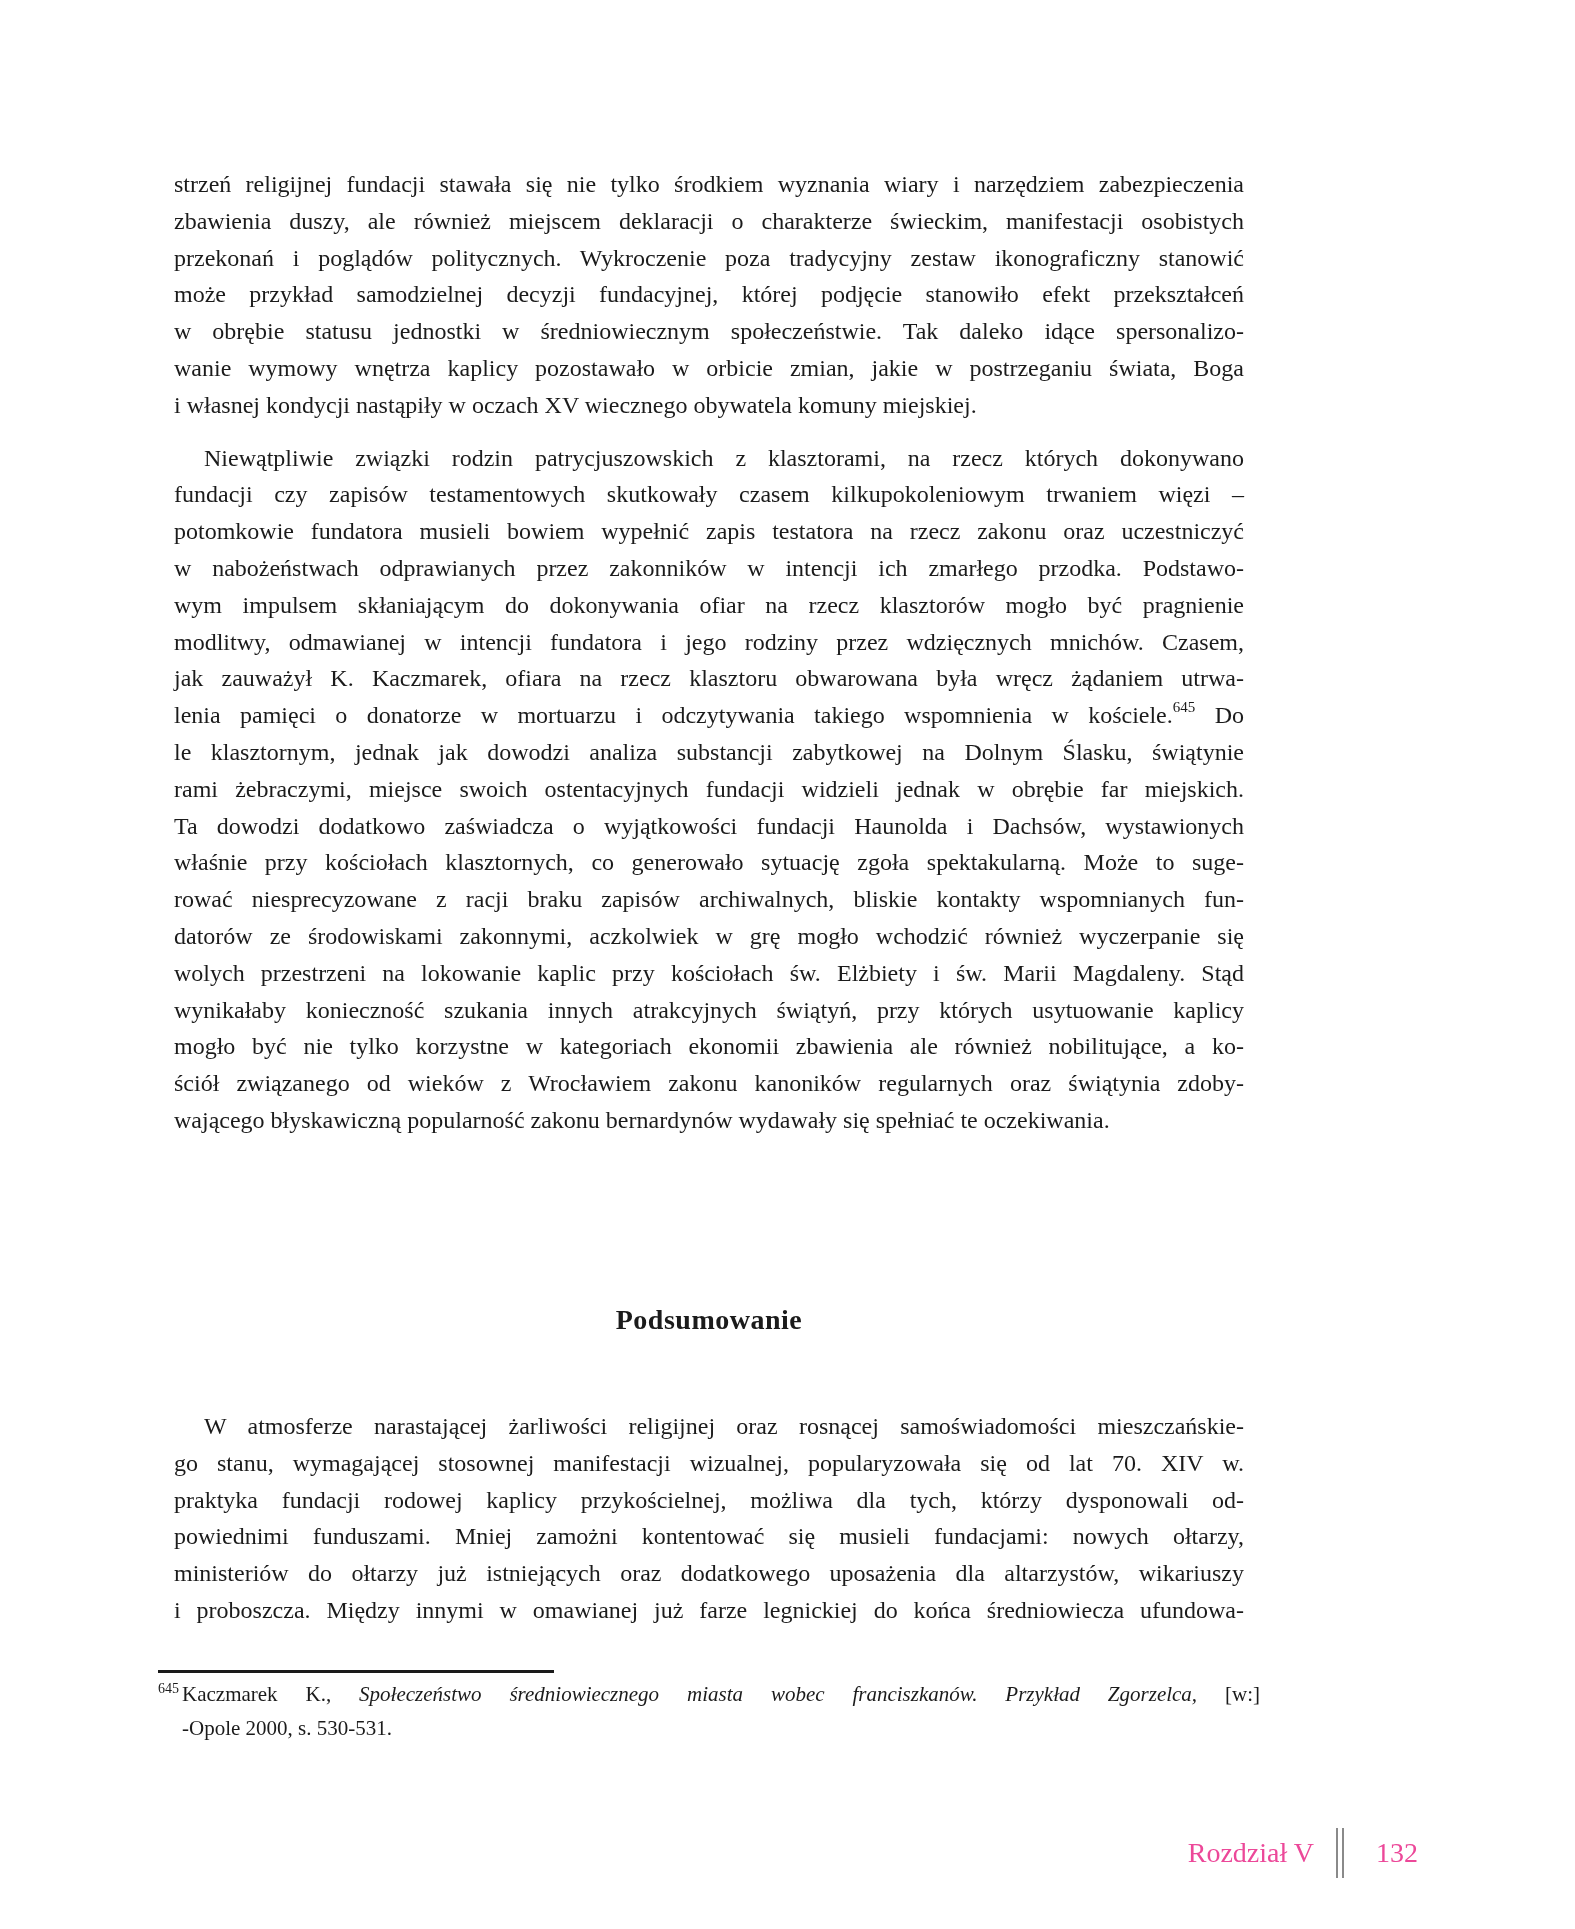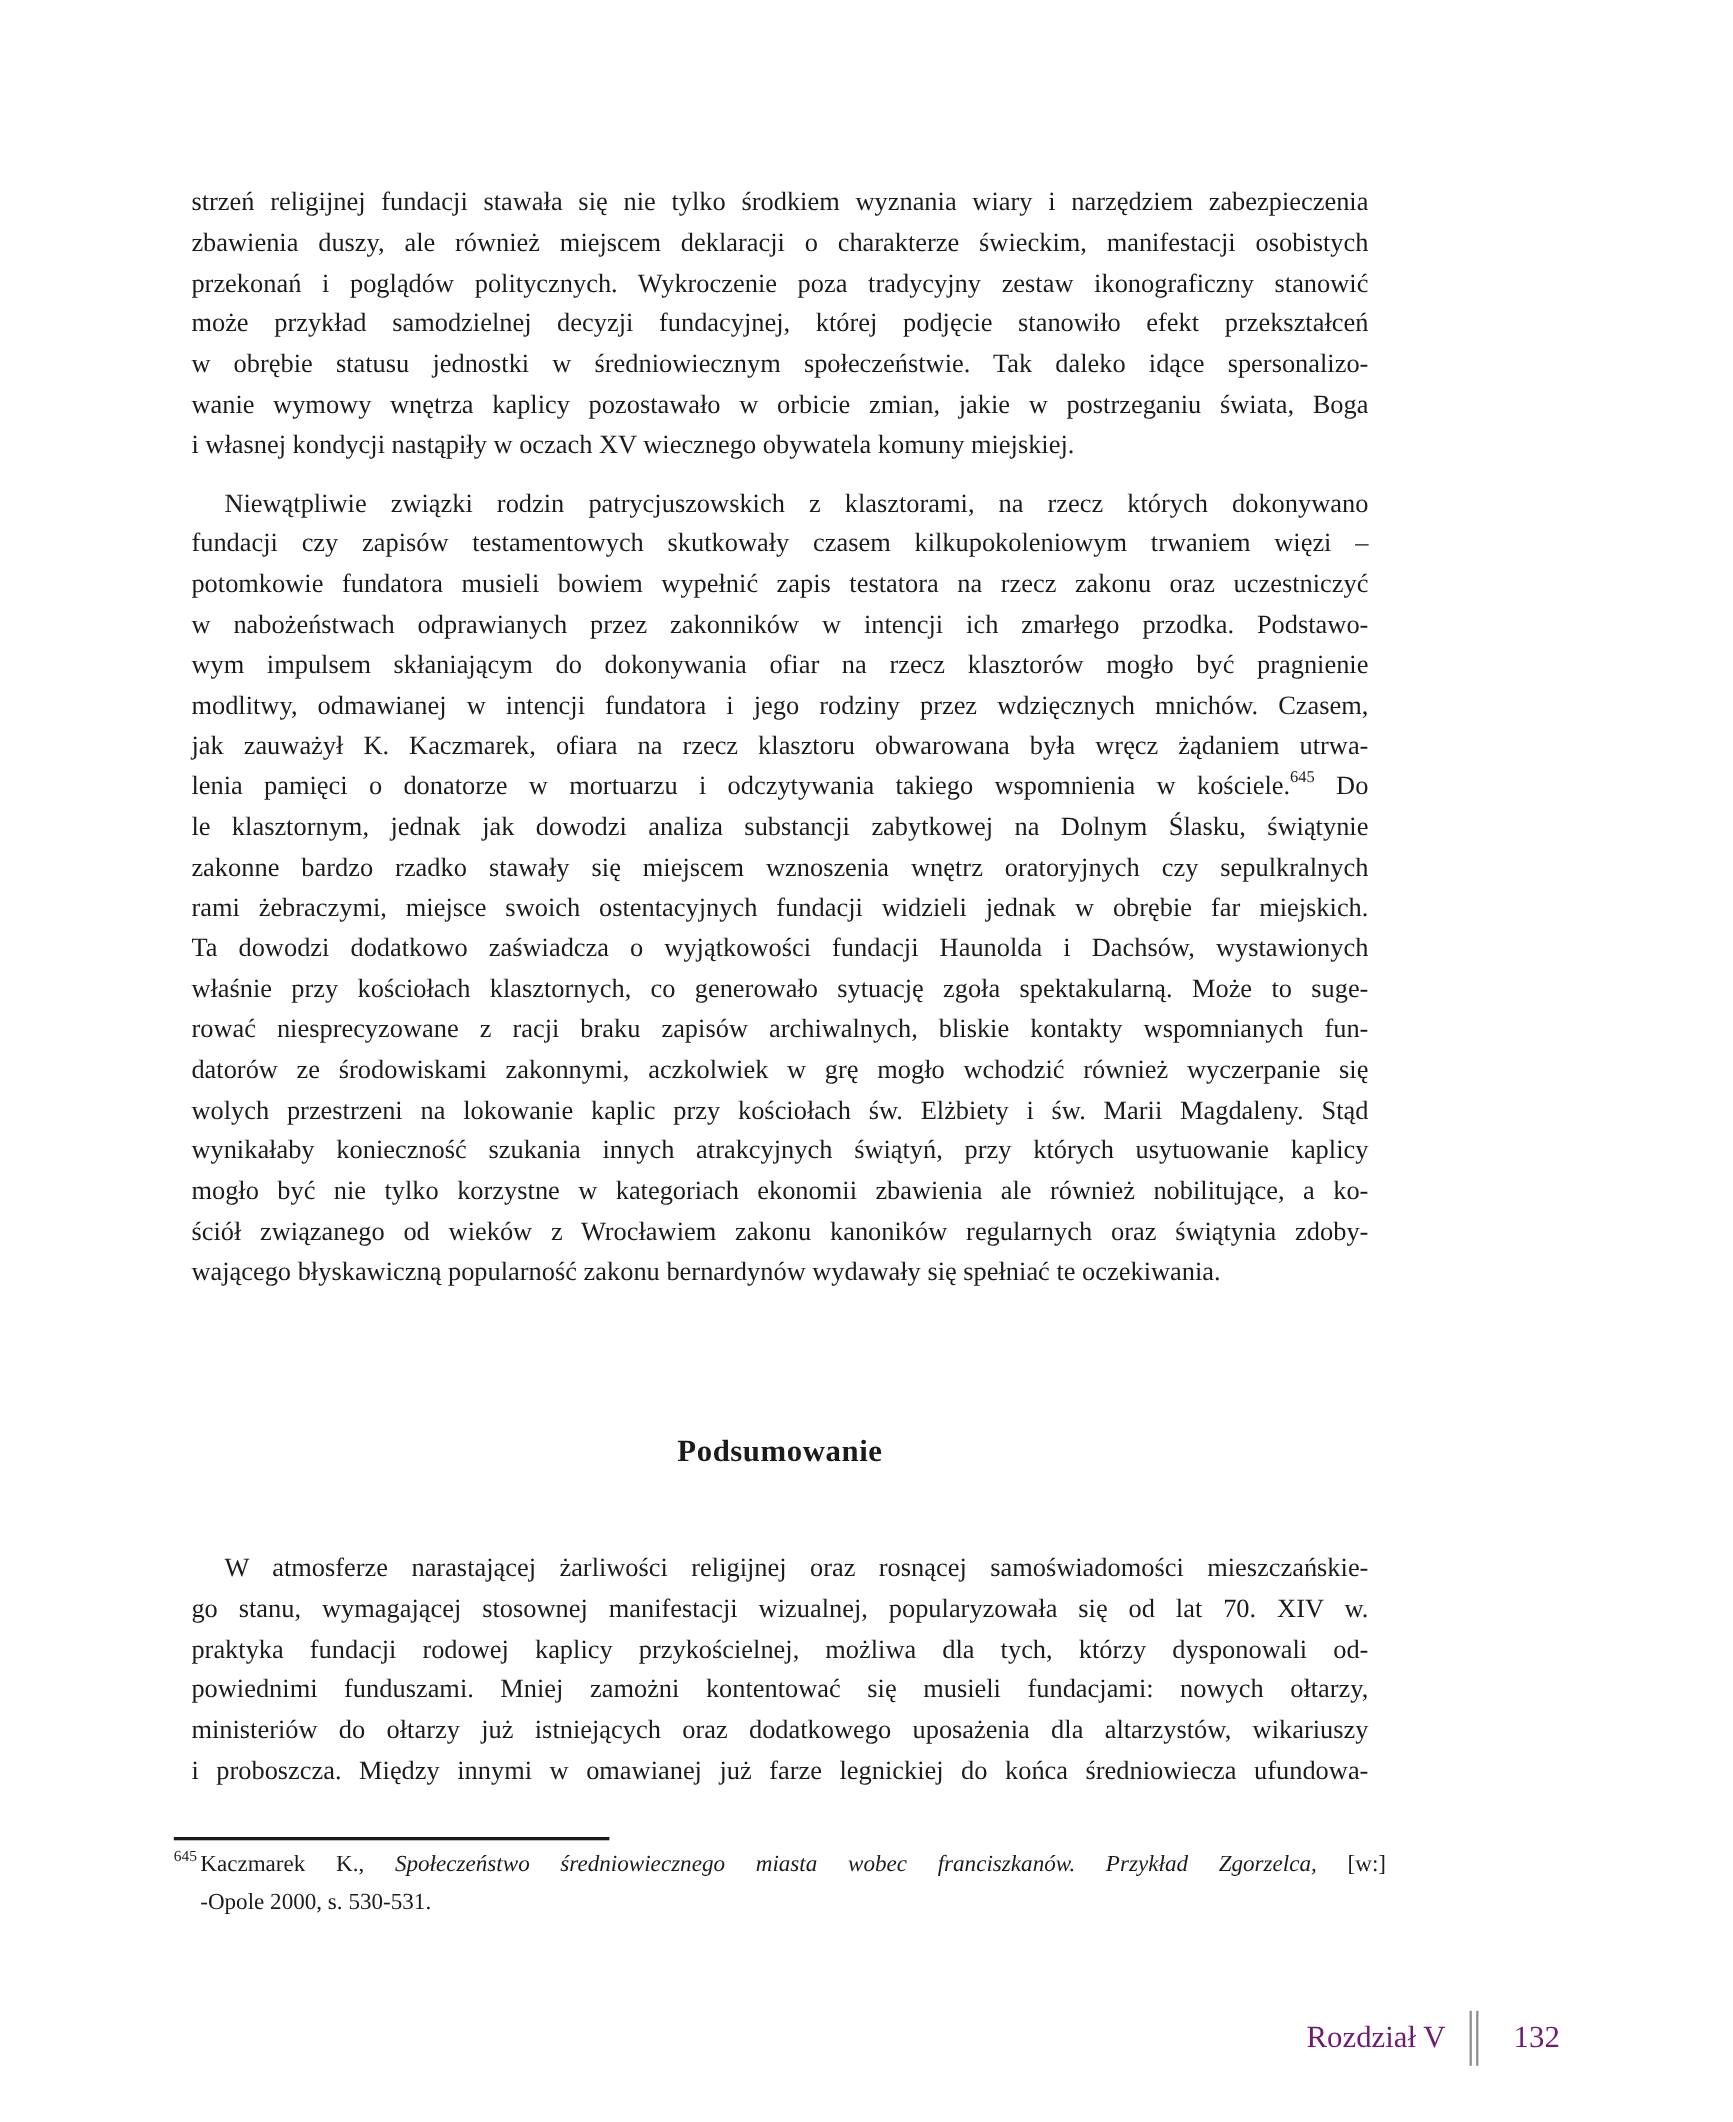--- a/index.html
+++ b/index.html
@@ -71,21 +71,21 @@
     left:0;top:-6px;
     font-size:14px;
   }
   .footer{
     position:absolute;
     top:1828px;
     right:157px;
     display:flex;
     align-items:center;
     font-size:28px;
-    color:#701a75;
+    color:#ec4899;
   }
   .dbar{
     width:4px;height:50px;
     border-left:2px solid #8a8a8a;
     border-right:2px solid #8a8a8a;
     margin-left:22px;
     margin-right:32px;
   }
 </style>
 </head>
@@ -104,21 +104,20 @@
     <div class="para">
       <div class="line indent"><span>Niewątpliwie związki rodzin patrycjuszowskich z klasztorami, na rzecz których dokonywano</span></div>
       <div class="line"><span>fundacji czy zapisów testamentowych skutkowały czasem kilkupokoleniowym trwaniem więzi –</span></div>
       <div class="line"><span>potomkowie fundatora musieli bowiem wypełnić zapis testatora na rzecz zakonu oraz uczestniczyć</span></div>
       <div class="line"><span>w nabożeństwach odprawianych przez zakonników w intencji ich zmarłego przodka. Podstawo-</span></div>
       <div class="line"><span>wym impulsem skłaniającym do dokonywania ofiar na rzecz klasztorów mogło być pragnienie</span></div>
       <div class="line"><span>modlitwy, odmawianej w intencji fundatora i jego rodziny przez wdzięcznych mnichów. Czasem,</span></div>
       <div class="line"><span>jak zauważył K. Kaczmarek, ofiara na rzecz klasztoru obwarowana była wręcz żądaniem utrwa-</span></div>
       <div class="line"><span>lenia pamięci o donatorze w mortuarzu i odczytywania takiego wspomnienia w kościele.</span><sup class="supref">645</sup><span> Do</span></div>
       <div class="line"><span>le klasztornym, jednak jak dowodzi analiza substancji zabytkowej na Dolnym Ślasku, świątynie</span></div>
-      <div class="line"><span>zakonne bardzo rzadko stawały się miejscem wznoszenia wnętrz oratoryjnych czy sepulkralnych</span></div>
       <div class="line"><span>rami żebraczymi, miejsce swoich ostentacyjnych fundacji widzieli jednak w obrębie far miejskich.</span></div>
       <div class="line"><span>Ta dowodzi dodatkowo zaświadcza o wyjątkowości fundacji Haunolda i Dachsów, wystawionych</span></div>
       <div class="line"><span>właśnie przy kościołach klasztornych, co generowało sytuację zgoła spektakularną. Może to suge-</span></div>
       <div class="line"><span>rować niesprecyzowane z racji braku zapisów archiwalnych, bliskie kontakty wspomnianych fun-</span></div>
       <div class="line"><span>datorów ze środowiskami zakonnymi, aczkolwiek w grę mogło wchodzić również wyczerpanie się</span></div>
       <div class="line"><span>wolych przestrzeni na lokowanie kaplic przy kościołach św. Elżbiety i św. Marii Magdaleny. Stąd</span></div>
       <div class="line"><span>wynikałaby konieczność szukania innych atrakcyjnych świątyń, przy których usytuowanie kaplicy</span></div>
       <div class="line"><span>mogło być nie tylko korzystne w kategoriach ekonomii zbawienia ale również nobilitujące, a ko-</span></div>
       <div class="line"><span>ściół związanego od wieków z Wrocławiem zakonu kanoników regularnych oraz świątynia zdoby-</span></div>
       <div class="line lastline"><span>wającego błyskawiczną popularność zakonu bernardynów wydawały się spełniać te oczekiwania.</span></div>

